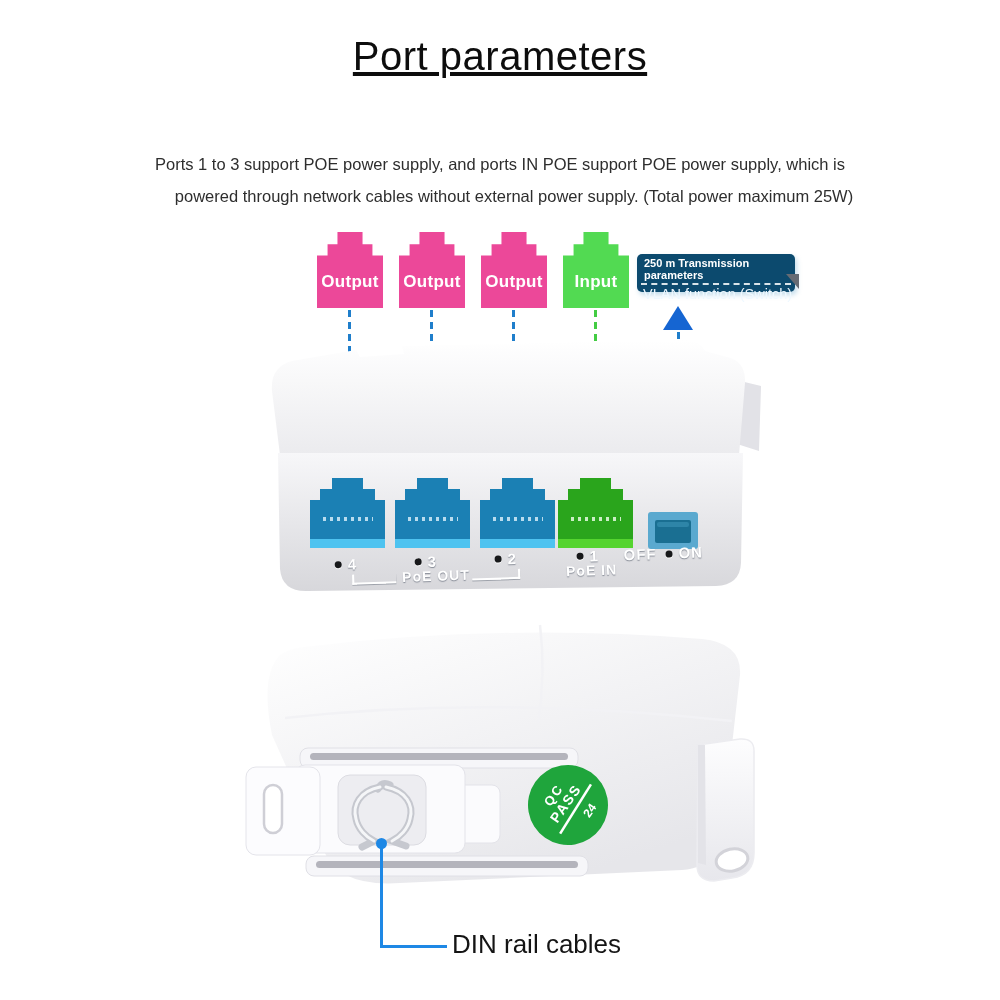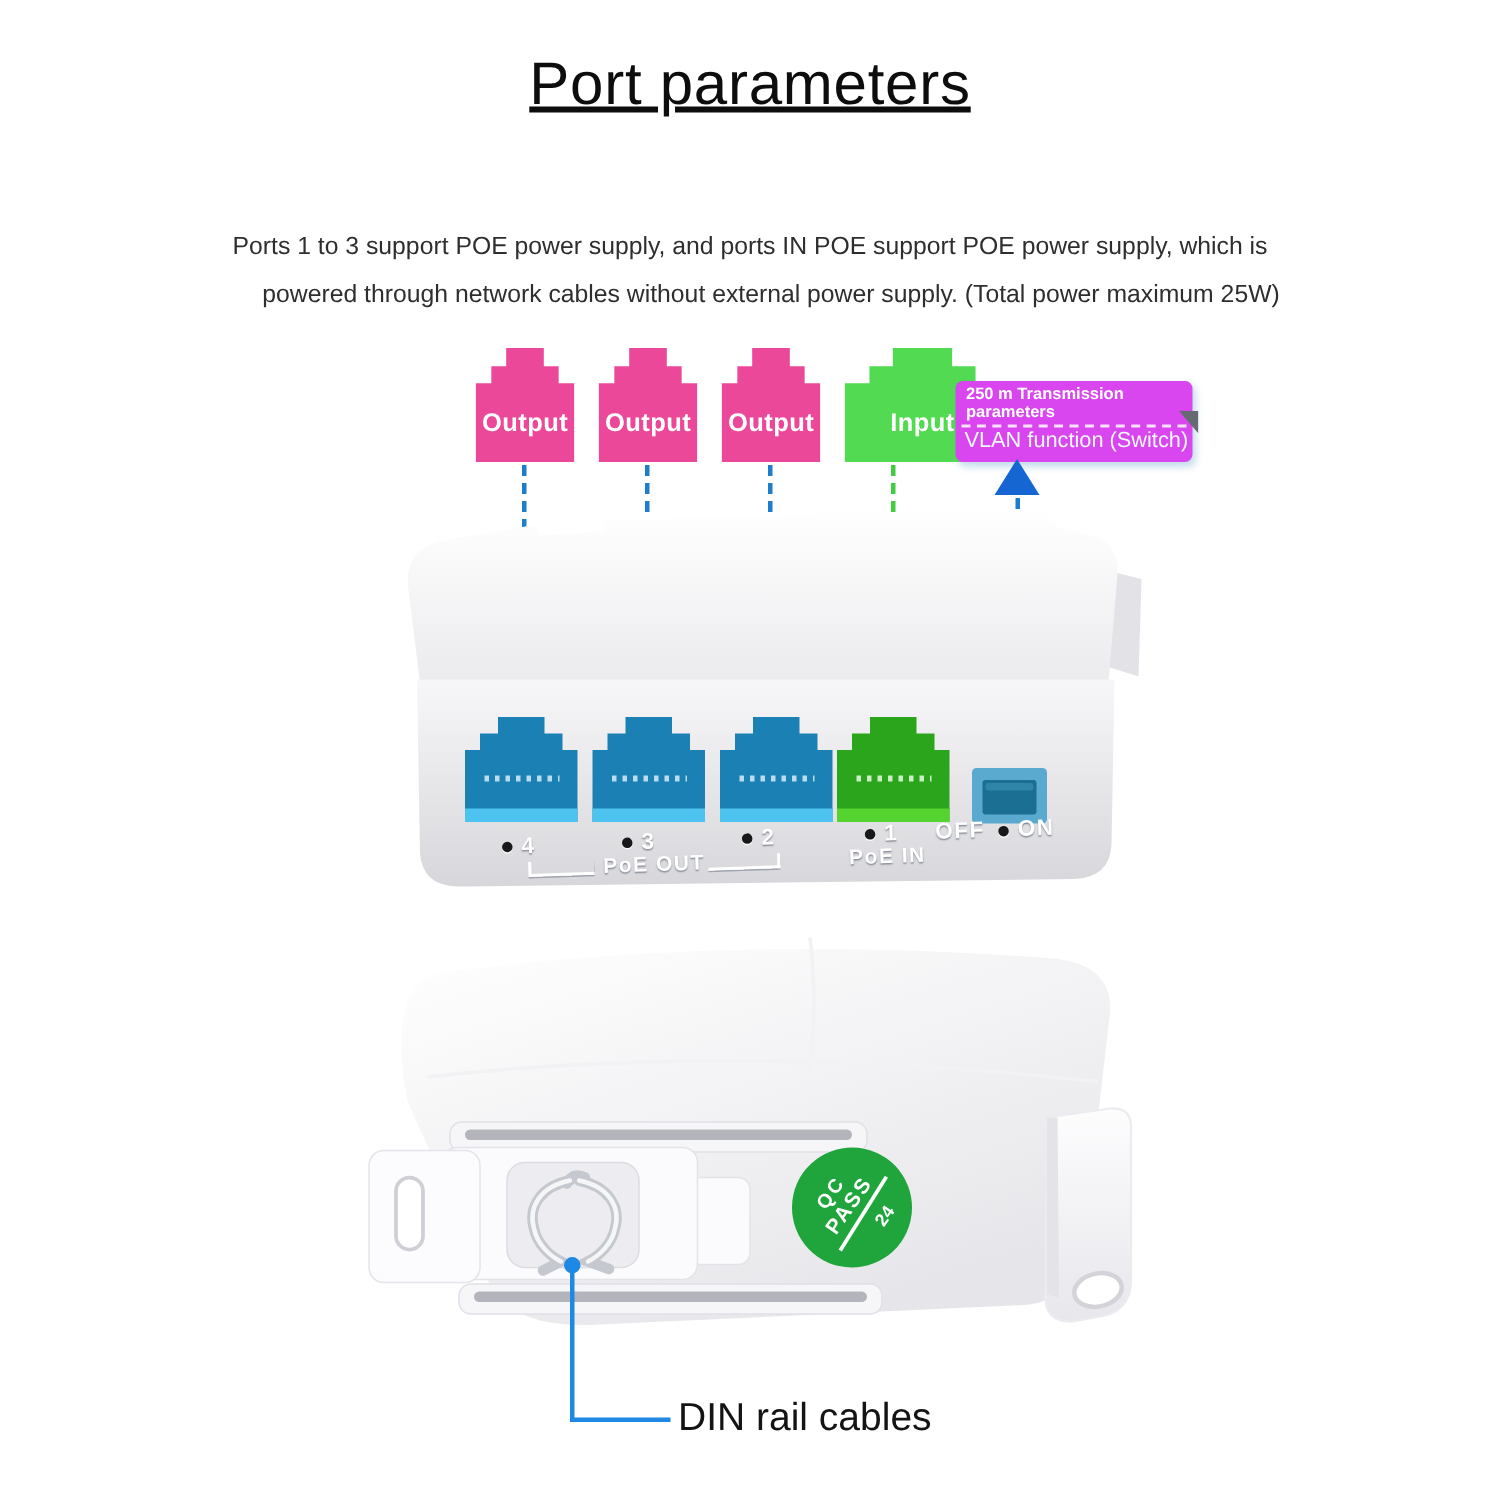--- a/index.html
+++ b/index.html
@@ -13,24 +13,24 @@
   .desc-line{left:0;right:0;text-align:center;font-size:16.5px;color:#2e2e2e;margin-top:28px;}
   #desc1{top:127px;}
   #desc2{top:159px;padding-left:28px;}
 
   
   .rj45{width:66px;height:76px;
         clip-path:polygon(31% 0,69% 0,69% 16%,84% 16%,84% 31%,100% 31%,100% 100%,0 100%,0 31%,16% 31%,16% 16%,31% 16%);}
   .rj45 .lbl{position:absolute;left:0;right:0;top:50%;transform:translateY(-50%);margin-top:12px;
              text-align:center;color:#ffffff;font-size:17px;font-weight:600;letter-spacing:.3px;}
   .rj45.blue{background:#ec4899;}
-  .rj45.green{background:#52da52;padding-left:38px;}
-
-  
-  #info-label{left:637px;top:254px;width:158px;height:54px;background:#d946ef;border-radius:5px;
+  .rj45.green{background:#52da52;}
+
+  
+  #info-label{left:637px;top:254px;width:158px;height:38px;background:#0c4a6e;border-radius:5px;
               box-shadow:2px 3px 5px rgba(110,170,205,.4);color:#fff;}
   #info-label .r1{padding:4px 7px 0 7px;font-size:11px;line-height:11.5px;font-weight:700;}
   #info-label .div{margin:2px 4px 0 4px;border-top:2px dashed rgba(255,255,255,.85);}
   #info-label .r3{padding:1px 4px 0 6px;font-size:14.5px;color:#eef8ff;white-space:nowrap;}
   #info-fold{right:-4px;top:20px;width:13px;height:15px;background:#666b73;
              clip-path:polygon(0 0,100% 100%,100% 0);}
 
   
   .vdash{width:3px;background:repeating-linear-gradient(180deg,var(--c) 0 7px,transparent 7px 12px);}
 

